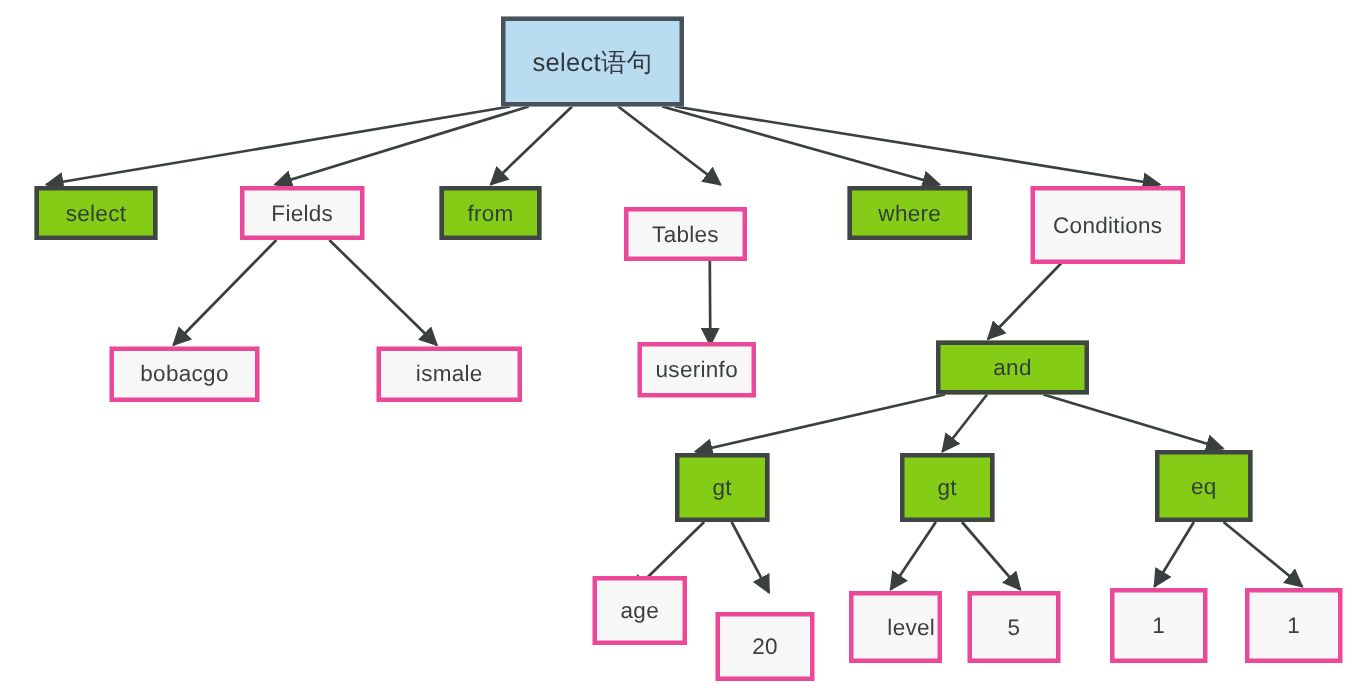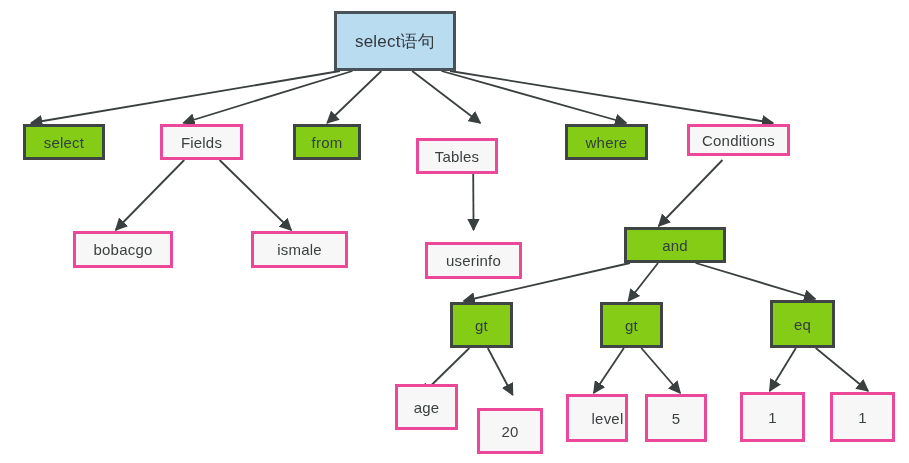--- a/index.html
+++ b/index.html
@@ -109,30 +109,30 @@
       </div>
       <div class="node green" style="left: 293px; top: 124px; width: 68px; height: 36px;">
         <span>from</span>
       </div>
       <div class="node white" style="left: 416px; top: 124px; width: 82px; height: 36px; margin-top: 14px;">
         <span>Tables</span>
       </div>
       <div class="node green" style="left: 565px; top: 124px; width: 83px; height: 36px;">
         <span>where</span>
       </div>
-      <div class="node white" style="left: 687px; top: 124px; width: 103px; height: 32px;">
+      <div class="node white" style="left: 687px; top: 124px; width: 103px; height: 52px;">
         <span>Conditions</span>
       </div>
       <div class="node white" style="left: 73px; top: 231px; width: 100px; height: 37px;">
         <span>bobacgo</span>
       </div>
       <div class="node white" style="left: 251px; top: 231px; width: 97px; height: 37px;">
         <span>ismale</span>
       </div>
-      <div class="node white" style="left: 425px; top: 242px; width: 97px; height: 37px;">
+      <div class="node white" style="left: 425px; top: 228px; width: 79px; height: 37px;">
         <span>userinfo</span>
       </div>
       <div class="node green" style="left: 624px; top: 227px; width: 102px; height: 36px;">
         <span>and</span>
       </div>
       <div class="node green" style="left: 450px; top: 302px; width: 63px; height: 46px;">
         <span>gt</span>
       </div>
       <div class="node green" style="left: 600px; top: 302px; width: 63px; height: 46px;">
         <span>gt</span>

